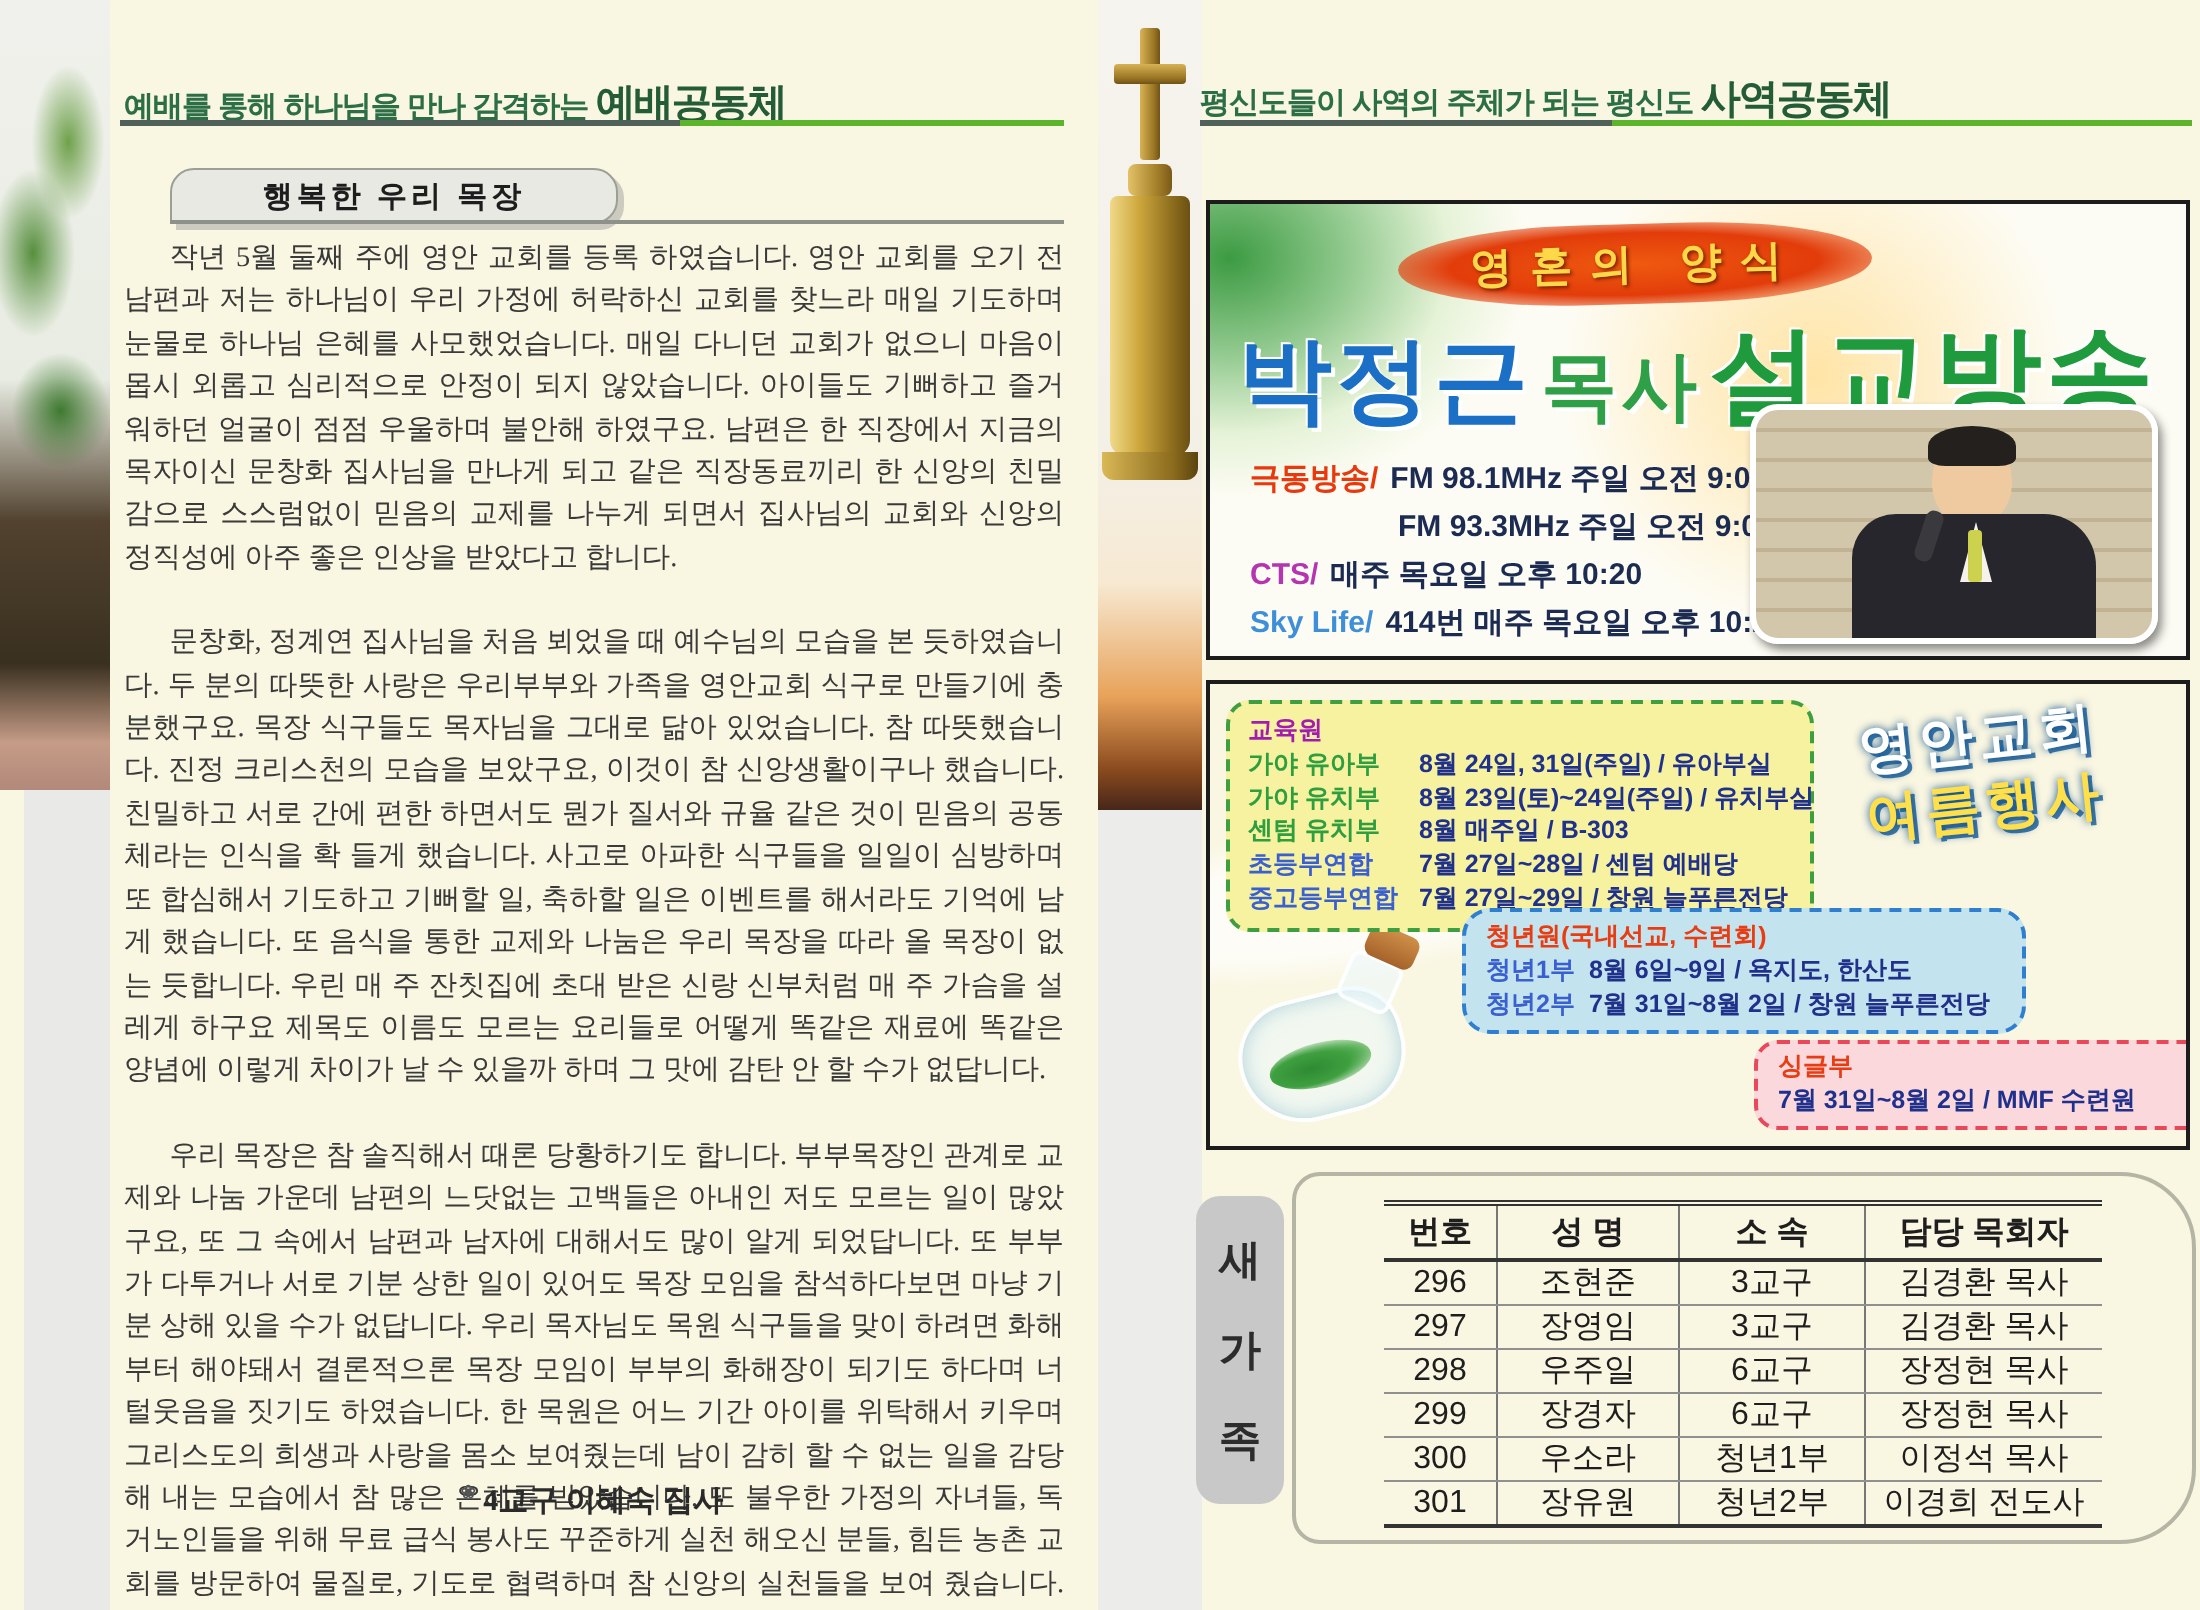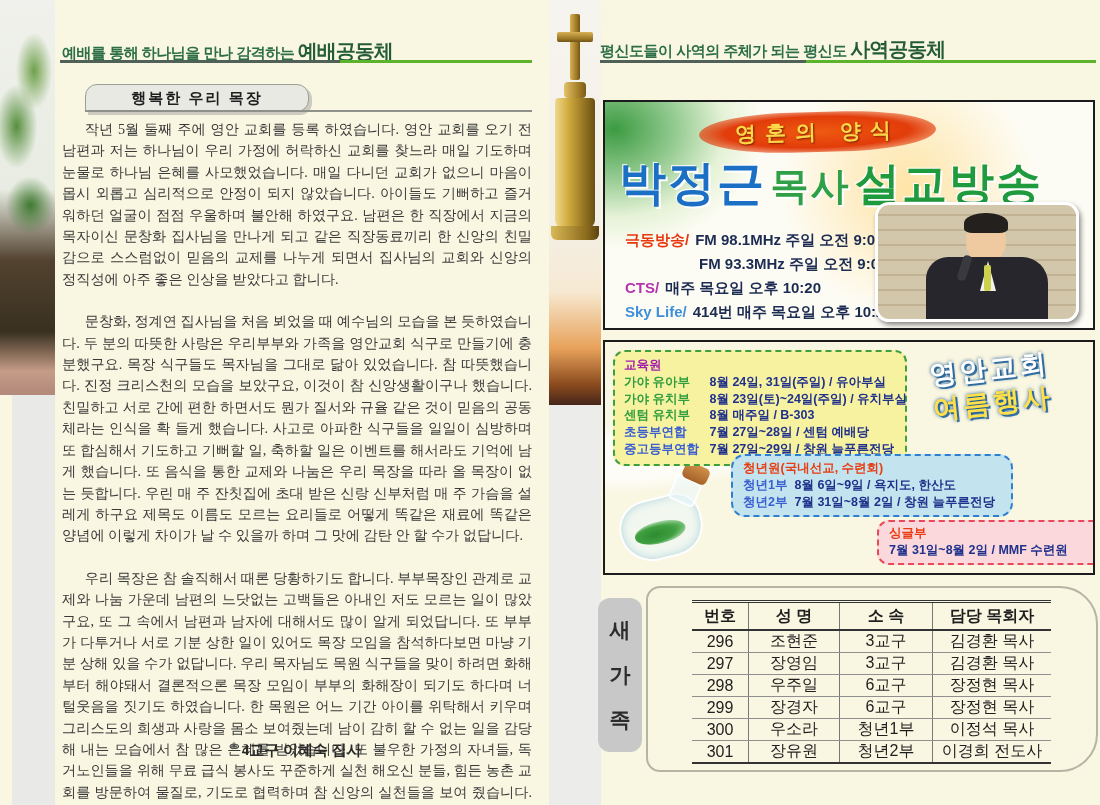--- a/index.html
+++ b/index.html
@@ -42,21 +42,21 @@
   .banner1{position:absolute;left:603px;top:100px;width:488px;height:226px;border:2px solid #1c1c1c;background:
       radial-gradient(circle at 62% 38%, #ffe4a6 0%, rgba(255,228,166,0) 38%),
       radial-gradient(ellipse 200px 160px at 2% 12%, #3c9b42 0%, rgba(90,175,90,.65) 30%, rgba(160,215,130,.25) 55%, rgba(160,215,130,0) 75%),
       linear-gradient(#fdfcf4,#fdfcf4);overflow:hidden;}
   .eyebrow{position:absolute;left:108px;top:12px;padding:4px 22px;transform:rotate(-1.5deg);}
   .eyebrow::before{content:"";position:absolute;inset:-2px -14px;background:radial-gradient(ellipse at 50% 50%, #ef5a10 0%, #e23c0a 55%, rgba(230,80,20,.12) 95%);border-radius:48%/62%;}
   .eyebrow span{position:relative;color:#ffd84a;font-weight:bold;font-size:21px;letter-spacing:9px;text-shadow:1px 1px 2px #7a1e00;}
   .bigtitle{position:absolute;left:14px;top:50px;width:470px;white-space:nowrap;font-weight:bold;}
   .bigtitle .nm{font-size:47px;color:#1b6fc5;text-shadow:2px 2px 0 #fff,-1px -1px 0 #fff;letter-spacing:2px;}
   .bigtitle .rl{font-size:38px;color:#2fa048;text-shadow:2px 2px 0 #fff;letter-spacing:2px;}
-  .bigtitle .pg{font-size:45px;color:#1f9a3d;text-shadow:2px 2px 0 #fff,-1px -1px 0 #fff;letter-spacing:2px;}
+  .bigtitle .pg{font-size:54px;color:#1f9a3d;text-shadow:2px 2px 0 #fff,-1px -1px 0 #fff;letter-spacing:2px;}
   .bc-lines{position:absolute;left:20px;top:126px;font-size:15px;font-weight:bold;color:#1c2b52;line-height:24px;white-space:nowrap;}
   .bc-line .lbl{margin-right:6px;}
   .lbl-red{color:#e8380d;}
   .lbl-mag{color:#b535b0;}
   .lbl-blue{color:#3f8fd8;}
   .bc-indent{padding-left:74px;}
   .pastor-photo{position:absolute;right:14px;top:100px;width:198px;height:114px;border-radius:14px;border:3px solid #fff;box-shadow:2px 3px 5px rgba(0,0,0,.45);overflow:hidden;
       background:repeating-linear-gradient(0deg,#d3c7ab 0 13px,#c1b294 13px 15px);}
   .person-head{position:absolute;left:88px;top:12px;width:40px;height:46px;background:#efc9a0;border-radius:50% 50% 46% 46%;}
   .person-head::before{content:"";position:absolute;left:-2px;top:-4px;width:44px;height:20px;background:#23201d;border-radius:50% 50% 20% 20%;}

